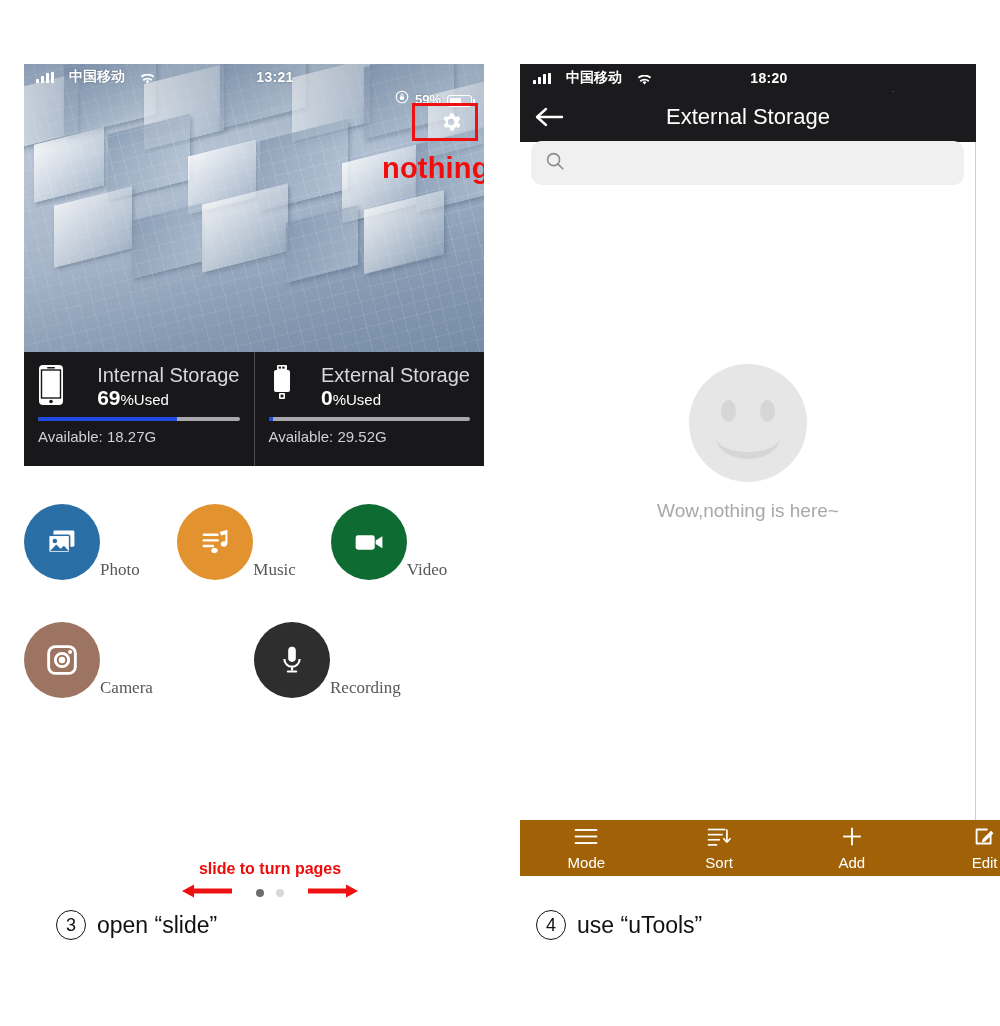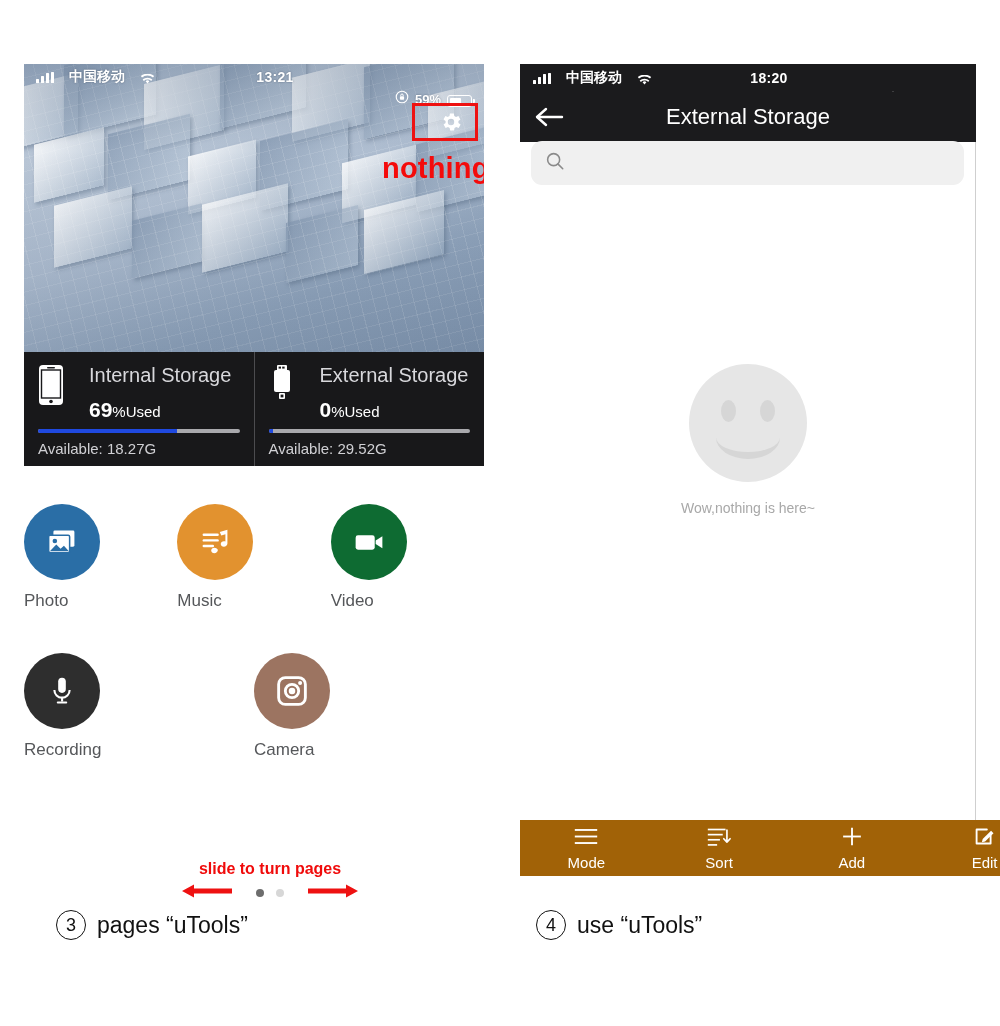--- a/index.html
+++ b/index.html
@@ -145,34 +145,34 @@
     background: #18181a;
     display: flex;
   }
   .storage-cell {
     flex: 1;
     padding: 12px 14px 0 14px;
     box-sizing: border-box;
     position: relative;
   }
   .storage-cell + .storage-cell { border-left: 1px solid #4c4c4f; }
-  .st-top { display: flex; align-items: flex-start; gap: 25px; }
+  .st-top { display: flex; align-items: flex-start; gap: 25px; justify-content: space-between; }
   .st-ico { flex: 0 0 auto; }
   .st-texts { padding-top: 1px; }
   .st-title {
     color: #d8d8dc;
     font-size: 20px;
     line-height: 21px;
     font-weight: 300;
   }
   .st-used {
     color: #ffffff;
     font-size: 15px;
     line-height: 20px;
-    margin-top: 14px;
+    margin-top: 2px;
   }
   .st-used b { font-size: 21px; font-weight: bold; }
   .st-bar {
     margin-top: 7px;
     height: 4px;
     background: #a9a9ad;
     border-radius: 2px;
     overflow: hidden;
   }
   .st-bar > span {
@@ -193,22 +193,23 @@
     top: 440px;
     width: 460px;
   }
   .app-row {
     display: flex;
     margin-bottom: 42px;
   }
   .app-cell {
     flex: 1;
     display: flex;
-    flex-direction: column;
-    align-items: flex-start;
+    flex-direction: row;
+    align-items: flex-end;
+    font-family: Liberation Serif, serif;
   }
   .app-circle {
     width: 76px;
     height: 76px;
     border-radius: 50%;
     display: flex;
     align-items: center;
     justify-content: center;
     color: #fff;
   }
@@ -354,21 +355,21 @@
     left: 27px;
     top: 52px;
     width: 64px;
     height: 36px;
     border-bottom: 7px solid #d6d6d6;
     border-radius: 0 0 50% 50%;
   }
   .empty-text {
     margin-top: 18px;
     color: #a8a8a8;
-    font-size: 14px;
+    font-size: 19px;
     font-weight: 300;
   }
   .r-toolbar {
     position: absolute;
     left: 0;
     top: 756px;
     width: 531px;
     height: 56px;
     background: #a16207;
     display: flex;
@@ -562,40 +563,40 @@
               <rect x="8" y="15" width="20" height="15" rx="2.5" fill="#fff"></rect>
               <path d="M29 20.5l7-4.5v12.5l-7-4.5z" fill="#fff"></path>
             </svg>
         </div>
         <div class="app-label">Video</div>
       </div>
     </div>
 
     <div class="app-row">
       <div class="app-cell">
+        <div class="app-circle" id="app-camera" style="background: rgb(156, 116, 97);">
+          <svg viewBox="0 0 44 44" width="42" height="42">
+              <rect x="8" y="8" width="28" height="28" rx="7" fill="none" stroke="#fff" stroke-width="3"></rect>
+              <circle cx="22" cy="22" r="7" fill="none" stroke="#fff" stroke-width="3"></circle>
+              <circle cx="22" cy="22" r="3.4" fill="#fff"></circle>
+              <circle cx="30.5" cy="13.5" r="2.1" fill="#fff"></circle>
+            </svg>
+        </div>
+        <div class="app-label">Camera</div>
+      </div>
+      <div class="app-cell">
         <div class="app-circle" id="app-recording" style="background: rgb(46, 46, 46);">
           <svg viewBox="0 0 44 44" width="42" height="42">
               <rect x="18" y="8" width="8" height="16" rx="4" fill="#fff"></rect>
               <path d="M14 21a8 8 0 0 0 16 0" fill="none" stroke="#fff" stroke-width="2.2"></path>
               <rect x="21" y="28" width="2.2" height="5" fill="#fff"></rect>
               <rect x="16.5" y="33" width="11" height="2.2" rx="1.1" fill="#fff"></rect>
             </svg>
         </div>
         <div class="app-label">Recording</div>
-      </div>
-      <div class="app-cell">
-        <div class="app-circle" id="app-camera" style="background: rgb(156, 116, 97);">
-          <svg viewBox="0 0 44 44" width="42" height="42">
-              <rect x="8" y="8" width="28" height="28" rx="7" fill="none" stroke="#fff" stroke-width="3"></rect>
-              <circle cx="22" cy="22" r="7" fill="none" stroke="#fff" stroke-width="3"></circle>
-              <circle cx="22" cy="22" r="3.4" fill="#fff"></circle>
-              <circle cx="30.5" cy="13.5" r="2.1" fill="#fff"></circle>
-            </svg>
-        </div>
-        <div class="app-label">Camera</div>
       </div>
     </div>
   </div>
 
   <div class="slide-ann">
     <div class="slide-text">slide to turn pages</div>
     <div class="slide-row">
       <span>
         <svg viewBox="0 0 54 18" width="54" height="18">
             <path d="M2 9l12-6.5v4h38v5H14v4z" fill="#ee1111"></path>
@@ -719,18 +720,18 @@
           </svg>
       </span>
       <span class="tb-label">Edit</span>
     </div>
   </div>
 
 </div>
 
 <div class="caption" id="caption-left">
   <span class="cap-num">3</span>
-  <span>pages “uTools”</span>
+  <span>open “slide”</span>
 </div>
 <div class="caption" id="caption-right">
   <span class="cap-num">4</span>
   <span>use “uTools”</span>
 </div>
 
 </body></html>

